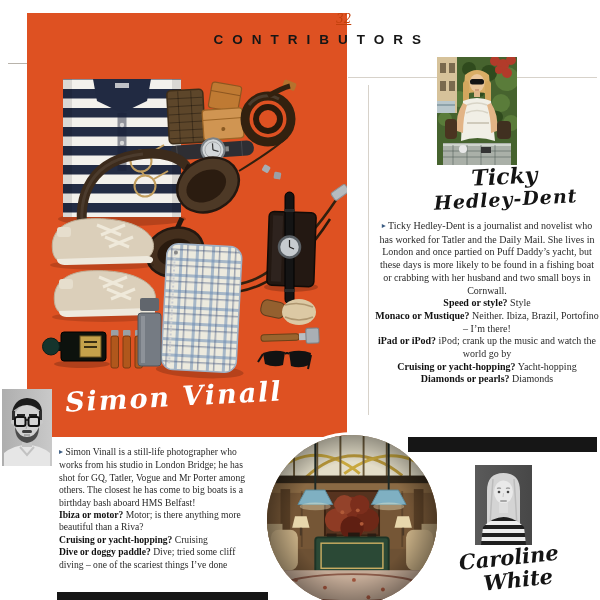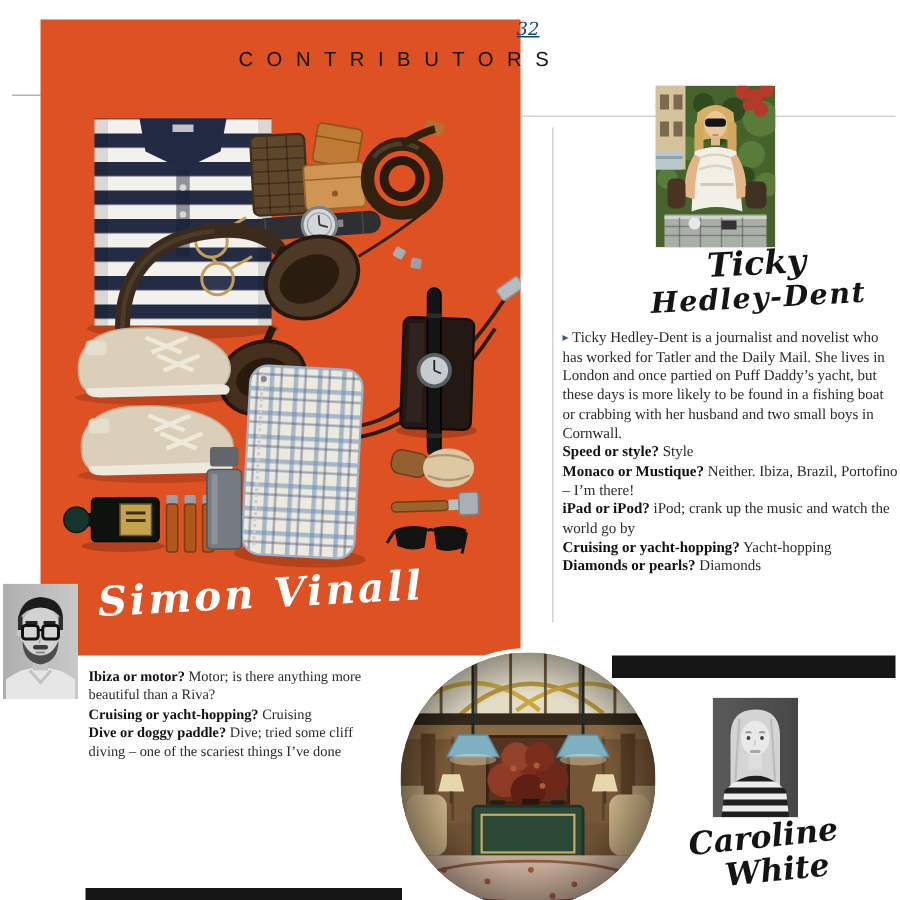--- a/index.html
+++ b/index.html
@@ -1,22 +1,22 @@
 <!DOCTYPE html>
 <html><head>
 <meta charset="utf-8">
 <style>
   html,body{margin:0;padding:0;background:#ffffff;}
   .page{position:relative;width:600px;height:600px;background:#ffffff;overflow:hidden;
         font-family:"Liberation Serif",serif;color:#2a2a2a;}
   
-  .page-number{position:absolute;left:336px;top:12px;width:32px;text-align:center;
-        font-family:"DejaVu Serif",serif;font-style:italic;font-size:12px;color:#0c4a6e;z-index:6;text-decoration:underline;}
-  .title{position:absolute;left:150px;top:32px;width:280px;text-align:left;
-        font-family:"Liberation Sans",sans-serif;font-weight:400;font-size:13.5px;
+  .page-number{position:absolute;left:336px;top:12px;width:32px;
+        font-family:"DejaVu Serif",serif;font-style:italic;font-size:12px;color:#c2410c;z-index:6;text-decoration:underline;}
+  .title{position:absolute;left:150px;top:32px;width:280px;text-align:right;
+        font-family:"Liberation Sans",sans-serif;font-weight:700;font-size:13.5px;
         letter-spacing:9px;text-indent:9px;color:#161616;z-index:6;}
   .tick-left{position:absolute;left:8px;top:63px;width:19px;height:1px;background:#b8b3ab;}
   .rule-h{position:absolute;left:348px;top:77px;width:249px;height:1px;background:#d7d2ca;}
   .rule-v{position:absolute;left:368px;top:85px;width:1px;height:330px;background:#d7d2ca;}
   
   .orange-block{position:absolute;left:27px;top:13px;width:320px;height:424px;z-index:1;}
   .orange-block svg{position:absolute;left:0;top:0;}
   .sig-simon{position:absolute;left:38px;top:368px;width:220px;z-index:3;
         font-family:"DejaVu Serif",serif;font-style:italic;font-weight:bold;font-size:27px;
         color:#ffffff;transform:rotate(-3deg);letter-spacing:2px;}
@@ -30,21 +30,21 @@
   
   .sig{position:absolute;font-family:"DejaVu Serif",serif;font-style:italic;font-weight:bold;color:#141414;z-index:6;}
   .sig-ticky{left:425px;top:164px;width:160px;text-align:center;transform:rotate(-3deg);}
   .sig-ticky .l1{font-size:22px;line-height:24px;}
   .sig-ticky .l2{font-size:19px;line-height:22px;letter-spacing:1px;}
   .sig-caroline{left:448px;top:545px;width:140px;transform:rotate(-6deg);}
   .sig-caroline .l1{font-size:21px;line-height:23px;margin-left:12px;}
   .sig-caroline .l2{font-size:21px;line-height:24px;margin-left:34px;}
   
   .col{position:absolute;z-index:2;}
-  .col-ticky{left:375px;top:220px;width:224px;font-size:10px;line-height:12.7px;}
+  .col-ticky{left:375px;top:220px;width:224px;font-size:10px;line-height:12.7px;text-align:center;}
   .col-simon{left:59px;top:446px;width:200px;font-size:9.6px;line-height:12.4px;}
   .col p{margin:0;}
   .col b{color:#111;}
   .bullet{font-size:8px;position:relative;top:-1px;}
   
   .bar{position:absolute;z-index:3;}
   .bar-right{left:408px;top:437px;width:189px;height:15px;}
   .bar-bottom{left:57px;top:592px;width:211px;height:8px;}
 </style>
 </head>
@@ -382,20 +382,21 @@
       <rect x="26.5" y="28" width="10.5" height="9" rx="2" fill="rgba(255,255,255,0.08)" stroke="#111" stroke-width="2"></rect>
       <line x1="23.5" y1="31" x2="26.5" y2="31" stroke="#111" stroke-width="1.5"></line>
       <line x1="25" y1="37" x2="24" y2="40" stroke="#aaa" stroke-width="1"></line>
       <path d="M13,38 Q13,52 25,54 Q37,52 37,38 Q33,48 25,48 Q17,48 13,38 Z" fill="#4c4c4c"></path>
       <rect x="20" y="41" width="10" height="3" rx="1.5" fill="#3c3c3c"></rect>
       <line x1="22" y1="46" x2="28" y2="46" stroke="#8a8a8a" stroke-width="1.2"></line>
     </svg>
   </div>
 
   <div class="col col-simon">
+    <p class="bio"><span class="bullet" style="color: rgb(58, 91, 130);">▸</span> <span>Simon Vinall is a still-life photographer who works from his studio in London Bridge; he has shot for GQ, Tatler, Vogue and Mr Porter among others. The closest he has come to big boats is a birthday bash aboard HMS Belfast!</span></p>
     <div>
         <p class="qa-line"><b>Ibiza or motor?</b> Motor; is there anything more beautiful than a Riva?</p>
         <p class="qa-line"><b>Cruising or yacht-hopping?</b> Cruising</p>
         <p class="qa-line"><b>Dive or doggy paddle?</b> Dive; tried some cliff diving – one of the scariest things I’ve done</p>
       </div>
   </div>
 
   <div class="photo photo-circle">
     <svg width="170" height="170" viewBox="0 0 176 176">
       <defs>

